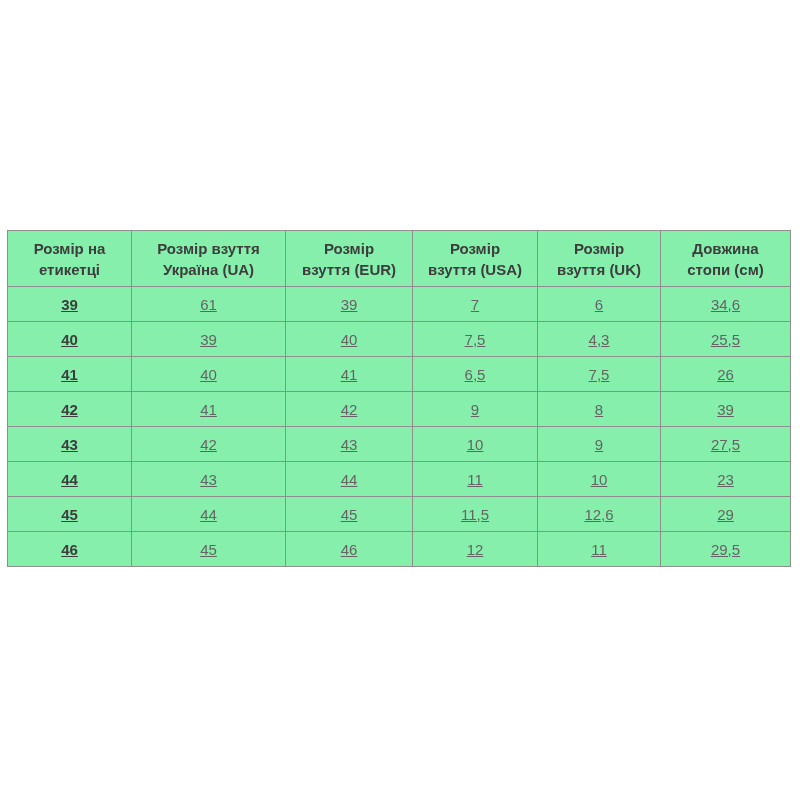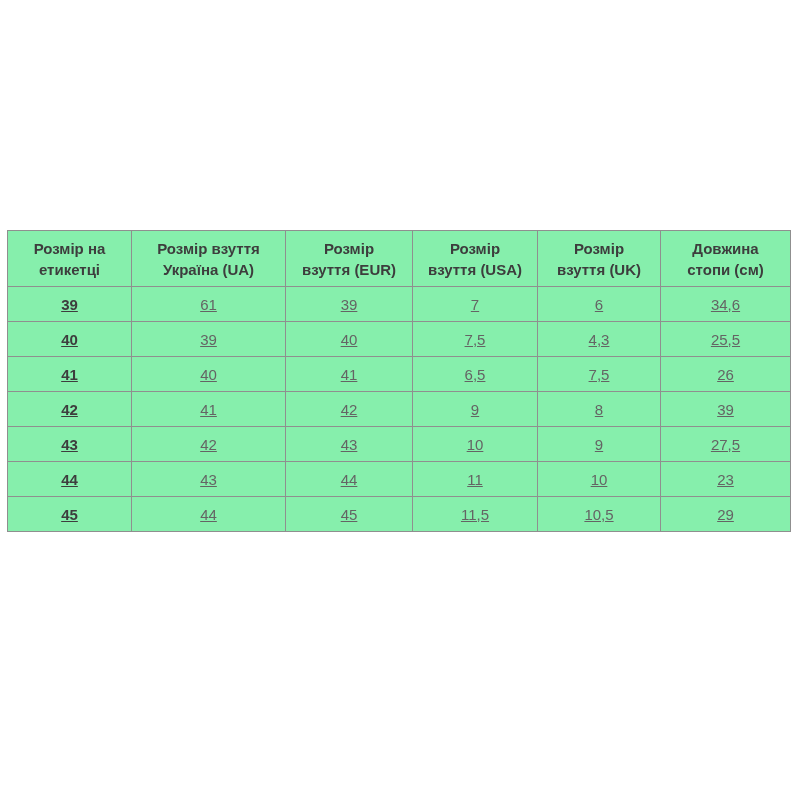--- a/index.html
+++ b/index.html
@@ -135,18 +135,26 @@
         <td>44</td>
         <td>11</td>
         <td>10</td>
         <td>23</td>
       </tr>
       <tr>
         <td class="label-col">45</td>
         <td>44</td>
         <td>45</td>
         <td>11,5</td>
-        <td>10,5</td>
+        <td>12,6</td>
         <td>29</td>
+      </tr>
+      <tr>
+        <td class="label-col">46</td>
+        <td>45</td>
+        <td>46</td>
+        <td>12</td>
+        <td>11</td>
+        <td>29,5</td>
       </tr>
     </tbody>
   </table>
 </div>
 
 </body></html>

